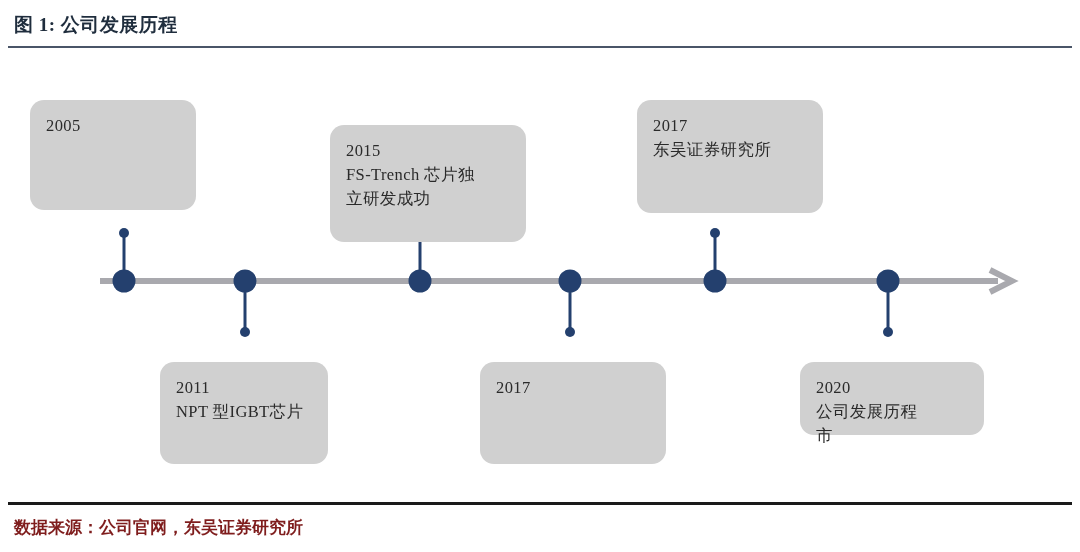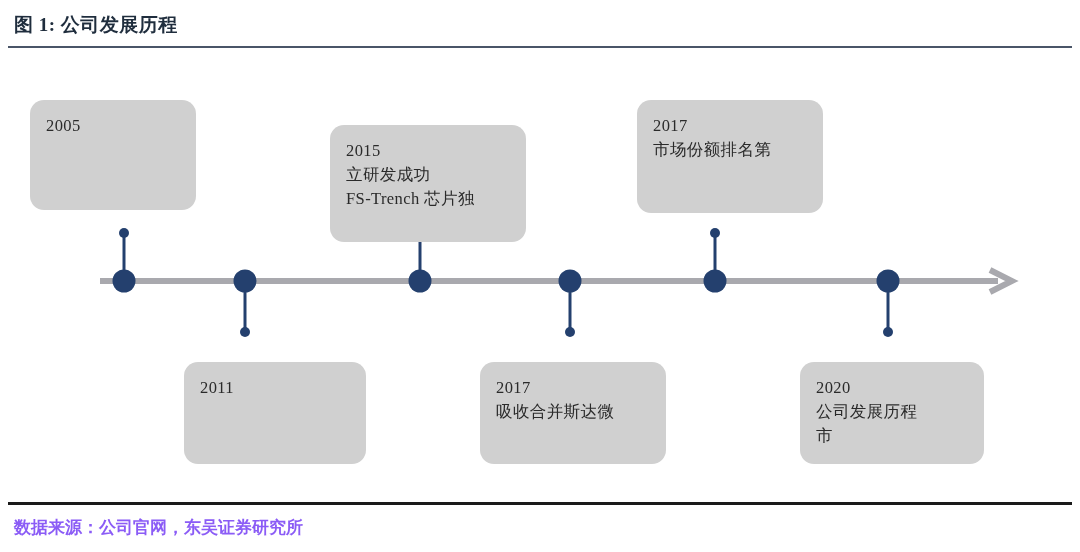--- a/index.html
+++ b/index.html
@@ -49,21 +49,21 @@
     background: #1a1a1a;
   }
 
   
   .fig-source {
     position: absolute;
     left: 14px;
     top: 516px;
     font-size: 17px;
     font-weight: bold;
-    color: #8b5cf6;
+    color: #7f1d1d;
     white-space: nowrap;
   }
 
   
   .timeline {
     position: absolute;
     left: 0;
     top: 47px;
     width: 1080px;
     height: 455px;
@@ -128,37 +128,37 @@
           <circle cx="715" cy="234" r="11.5" fill="#24406e"></circle>
           <line x1="888" y1="234" x2="888" y2="285" stroke="#24406e" stroke-width="3"></line>
           <circle cx="888" cy="285" r="5" fill="#24406e"></circle>
           <circle cx="888" cy="234" r="11.5" fill="#24406e"></circle>
         </g>
     </svg>
     <div id="boxes-layer">
         <div class="event-box" style="left: 30px; top: 53px; width: 166px; height: 110px; background: rgb(208, 208, 208);">
           <span class="event-year">2005</span>
         </div>
-        <div class="event-box" style="left: 160px; top: 315px; width: 182px; height: 102px; background: rgb(208, 208, 208); margin-left: 24px;">
+        <div class="event-box" style="left: 160px; top: 315px; width: 168px; height: 102px; background: rgb(208, 208, 208);">
           <span class="event-year">2011</span>
+          <span class="event-line">NPT 型IGBT芯片</span>
         </div>
         <div class="event-box" style="left: 330px; top: 46px; width: 196px; height: 117px; background: rgb(208, 208, 208); margin-top: 32px;">
           <span class="event-year">2015</span>
+          <span class="event-line">FS-Trench 芯片独</span>
           <span class="event-line">立研发成功</span>
-          <span class="event-line">FS-Trench 芯片独</span>
         </div>
         <div class="event-box" style="left: 480px; top: 315px; width: 186px; height: 102px; background: rgb(208, 208, 208);">
           <span class="event-year">2017</span>
-          <span class="event-line">吸收合并斯达微</span>
         </div>
         <div class="event-box" style="left: 637px; top: 53px; width: 186px; height: 113px; background: rgb(208, 208, 208);">
           <span class="event-year">2017</span>
-          <span class="event-line">市场份额排名第</span>
+          <span class="event-line">东吴证券研究所</span>
         </div>
-        <div class="event-box" style="left: 800px; top: 315px; width: 184px; height: 102px; background: rgb(208, 208, 208);">
+        <div class="event-box" style="left: 800px; top: 315px; width: 184px; height: 73px; background: rgb(208, 208, 208);">
           <span class="event-year">2020</span>
           <span class="event-line">公司发展历程</span>
           <span class="event-line">市</span>
         </div>
       </div>
   </div>
 
   <div class="rule-bottom"></div>
   <div class="fig-source">数据来源：公司官网，东吴证券研究所</div>
 

